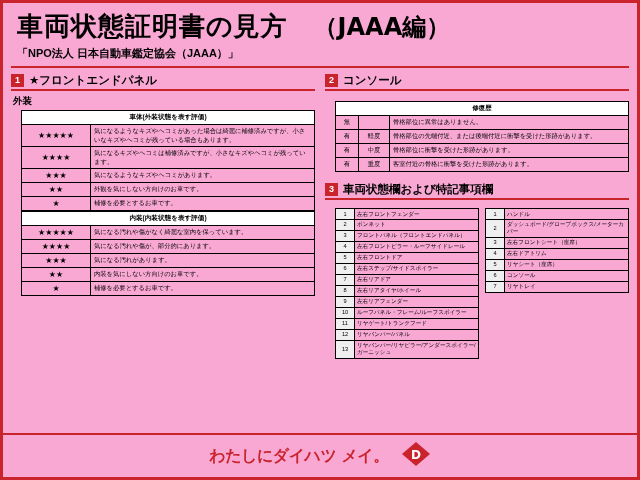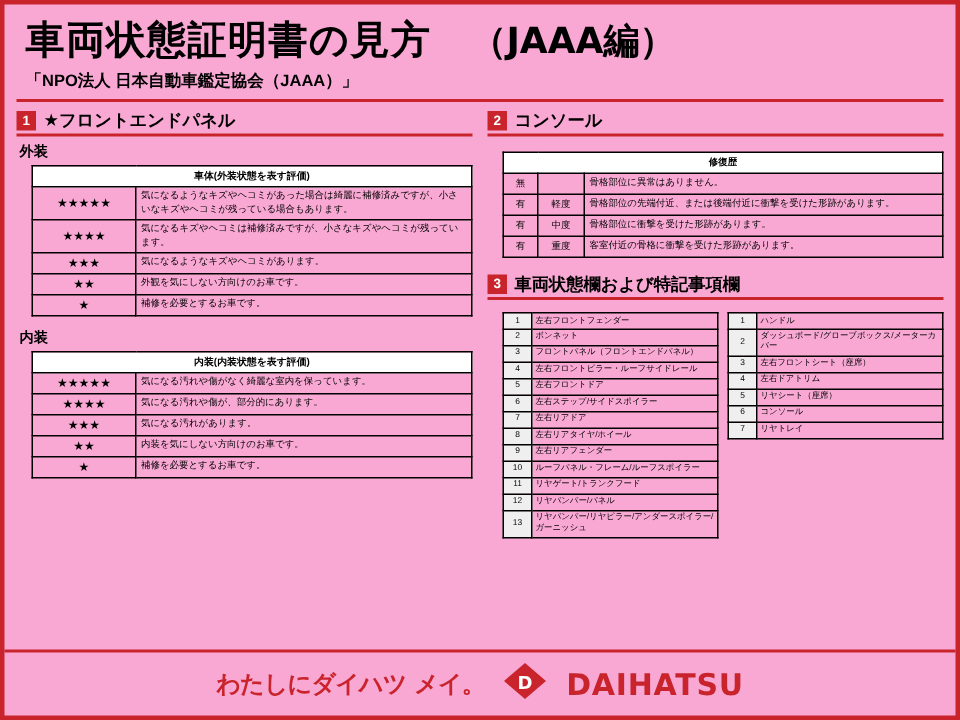--- a/index.html
+++ b/index.html
@@ -127,21 +127,20 @@
           <td class="desc">外観を気にしない方向けのお車です。</td>
         </tr>
         <tr>
           <td class="stars">★</td>
           <td class="desc">補修を必要とするお車です。</td>
         </tr>
       </tbody>
           </table>
       </div>
 
-      <div class="grp-label" style="margin-top:8px;">内装</div>
       <div class="inner-pad">
       <table>
         <tbody>
               <tr>
           <td class="tbl-head" colspan="2">内装(内装状態を表す評価)</td>
         </tr>
         <tr>
           <td class="stars">★★★★★</td>
           <td class="desc">気になる汚れや傷がなく綺麗な室内を保っています。</td>
         </tr>
@@ -306,16 +305,15 @@
   </div>
 
   <div class="footer">
     <div class="slogan">わたしにダイハツ メイ。</div>
     <span class="logo-mark">
       <svg width="30" height="26" viewBox="0 0 30 26" aria-hidden="true">
         <polygon points="15,1 29,13 15,25 1,13" fill="#c9242c"></polygon>
         <text x="15" y="18" font-size="12" font-family="DejaVu Sans, sans-serif" fill="#ffffff" text-anchor="middle" font-weight="bold">D</text>
       </svg>
     </span>
-    <div class="brand">DAIHATSU</div>
   </div>
 
 </div>
 
 </body></html>

